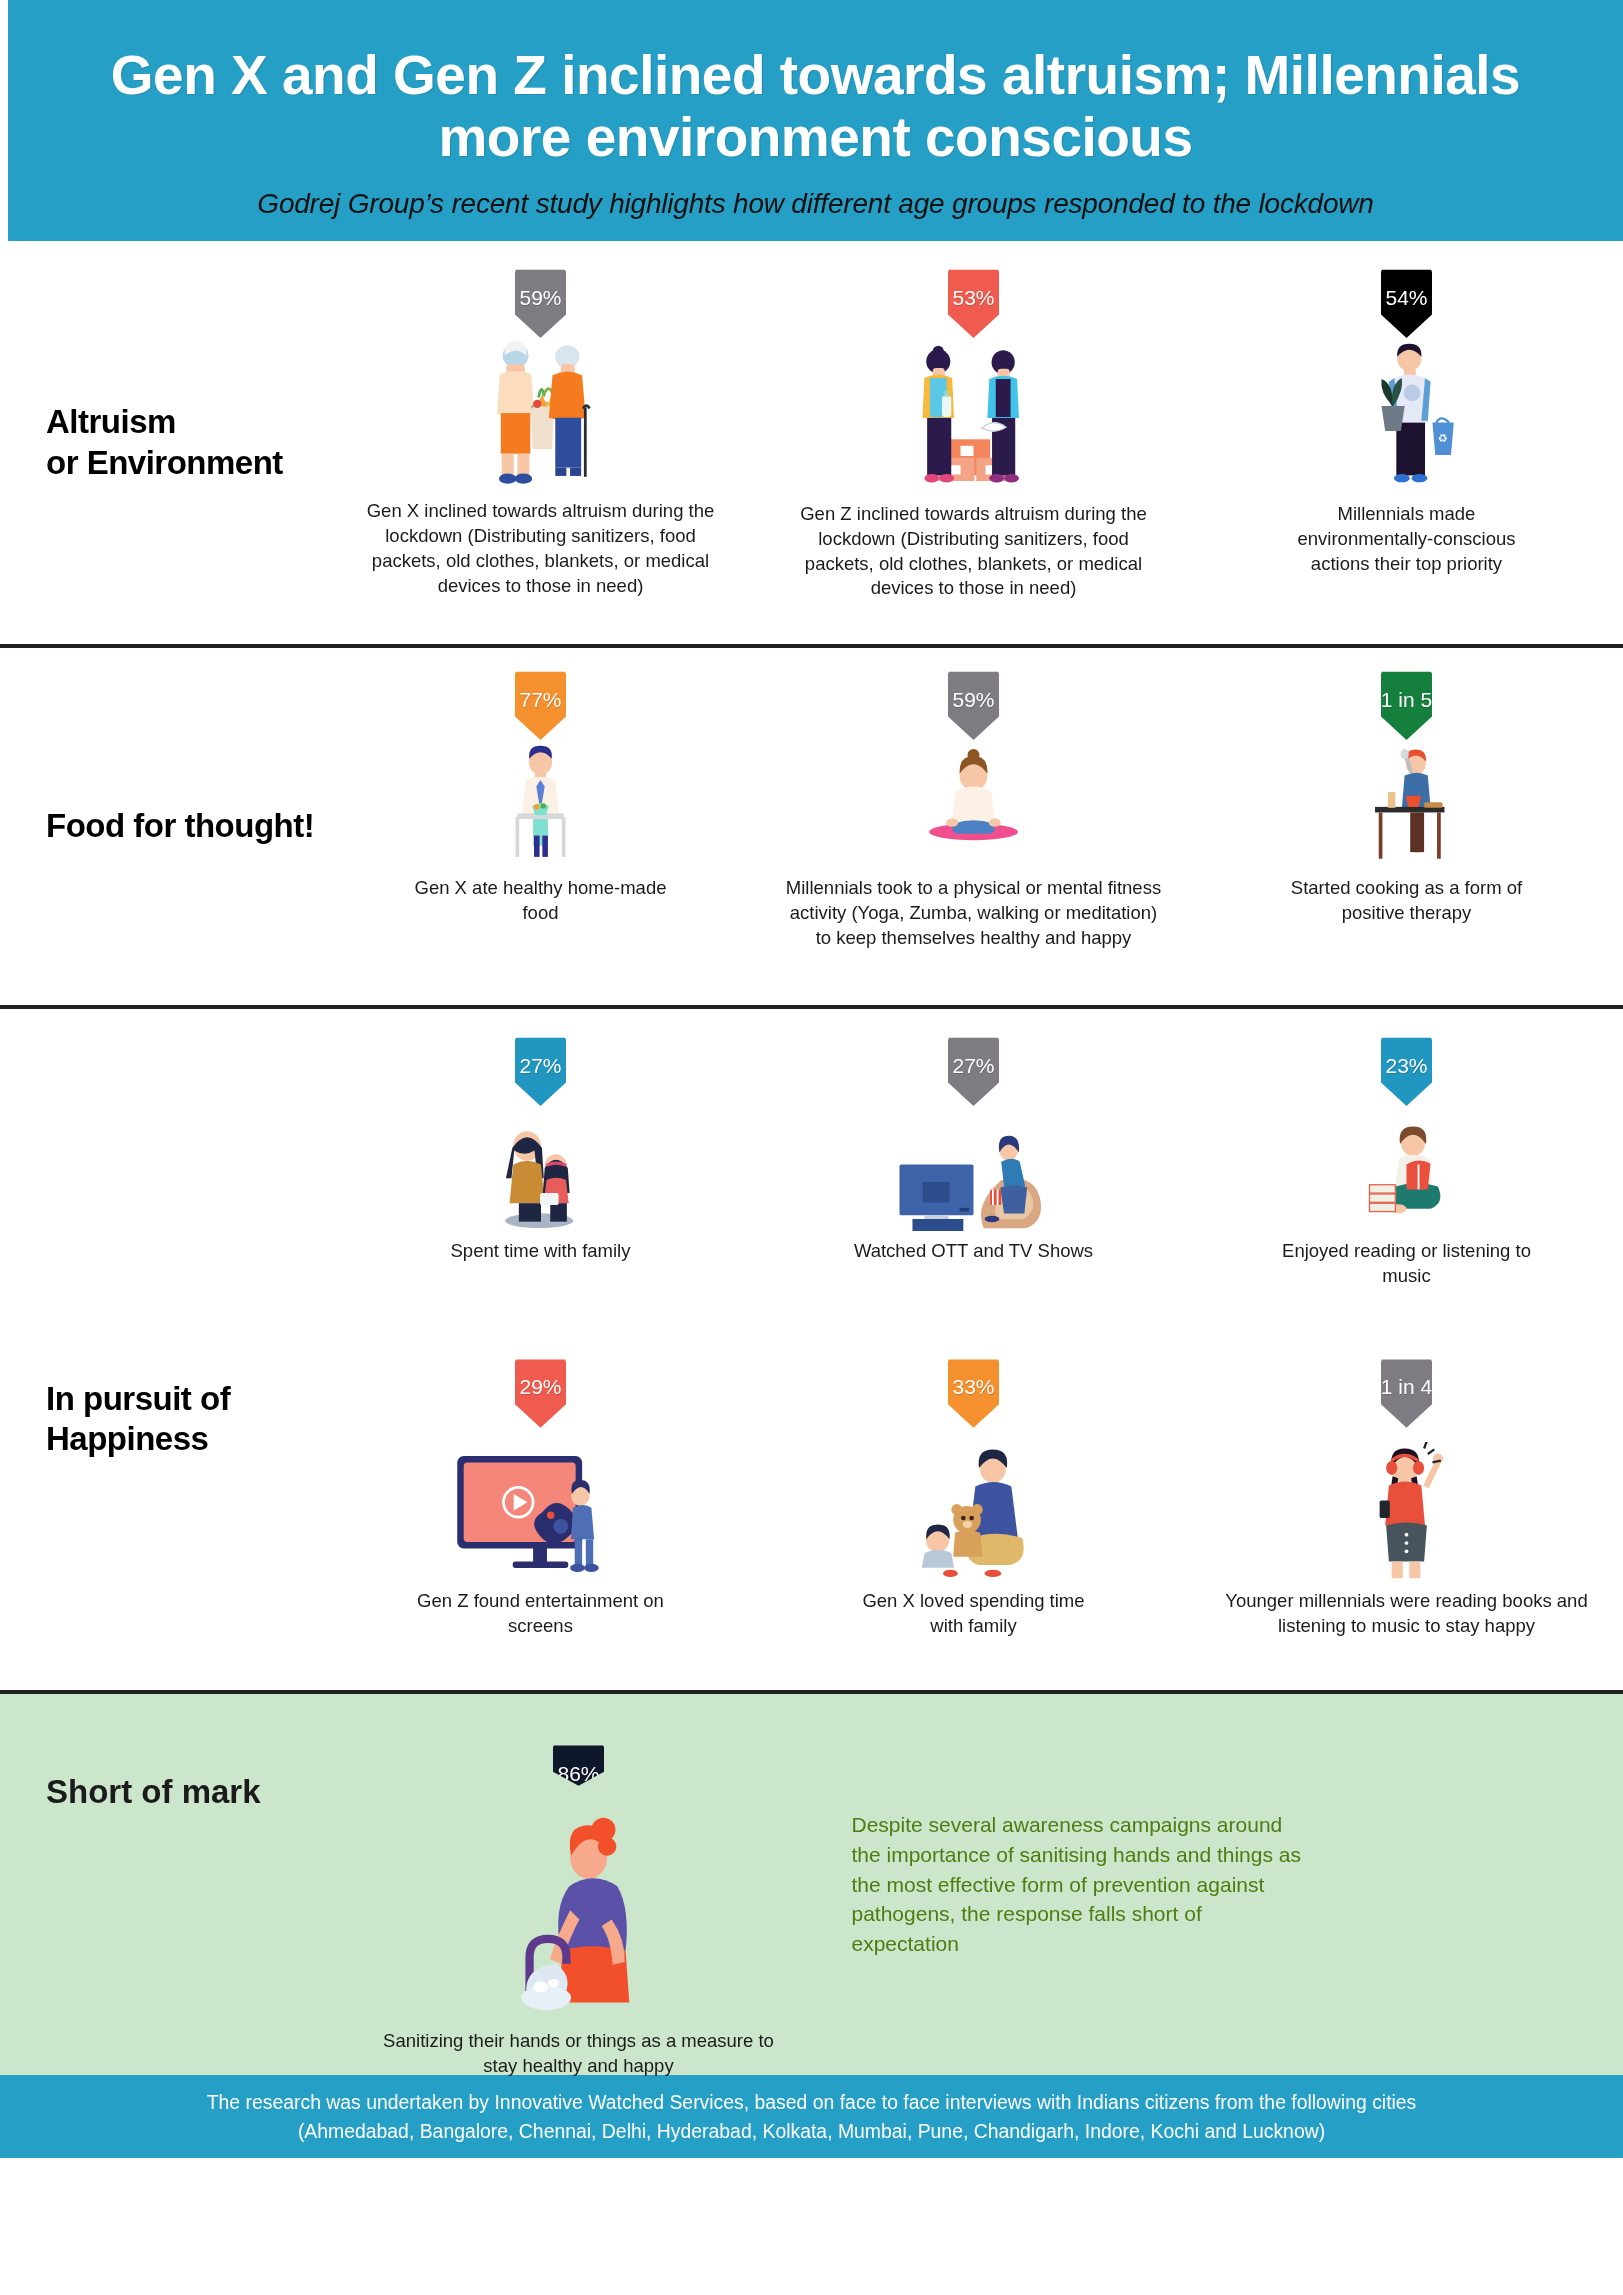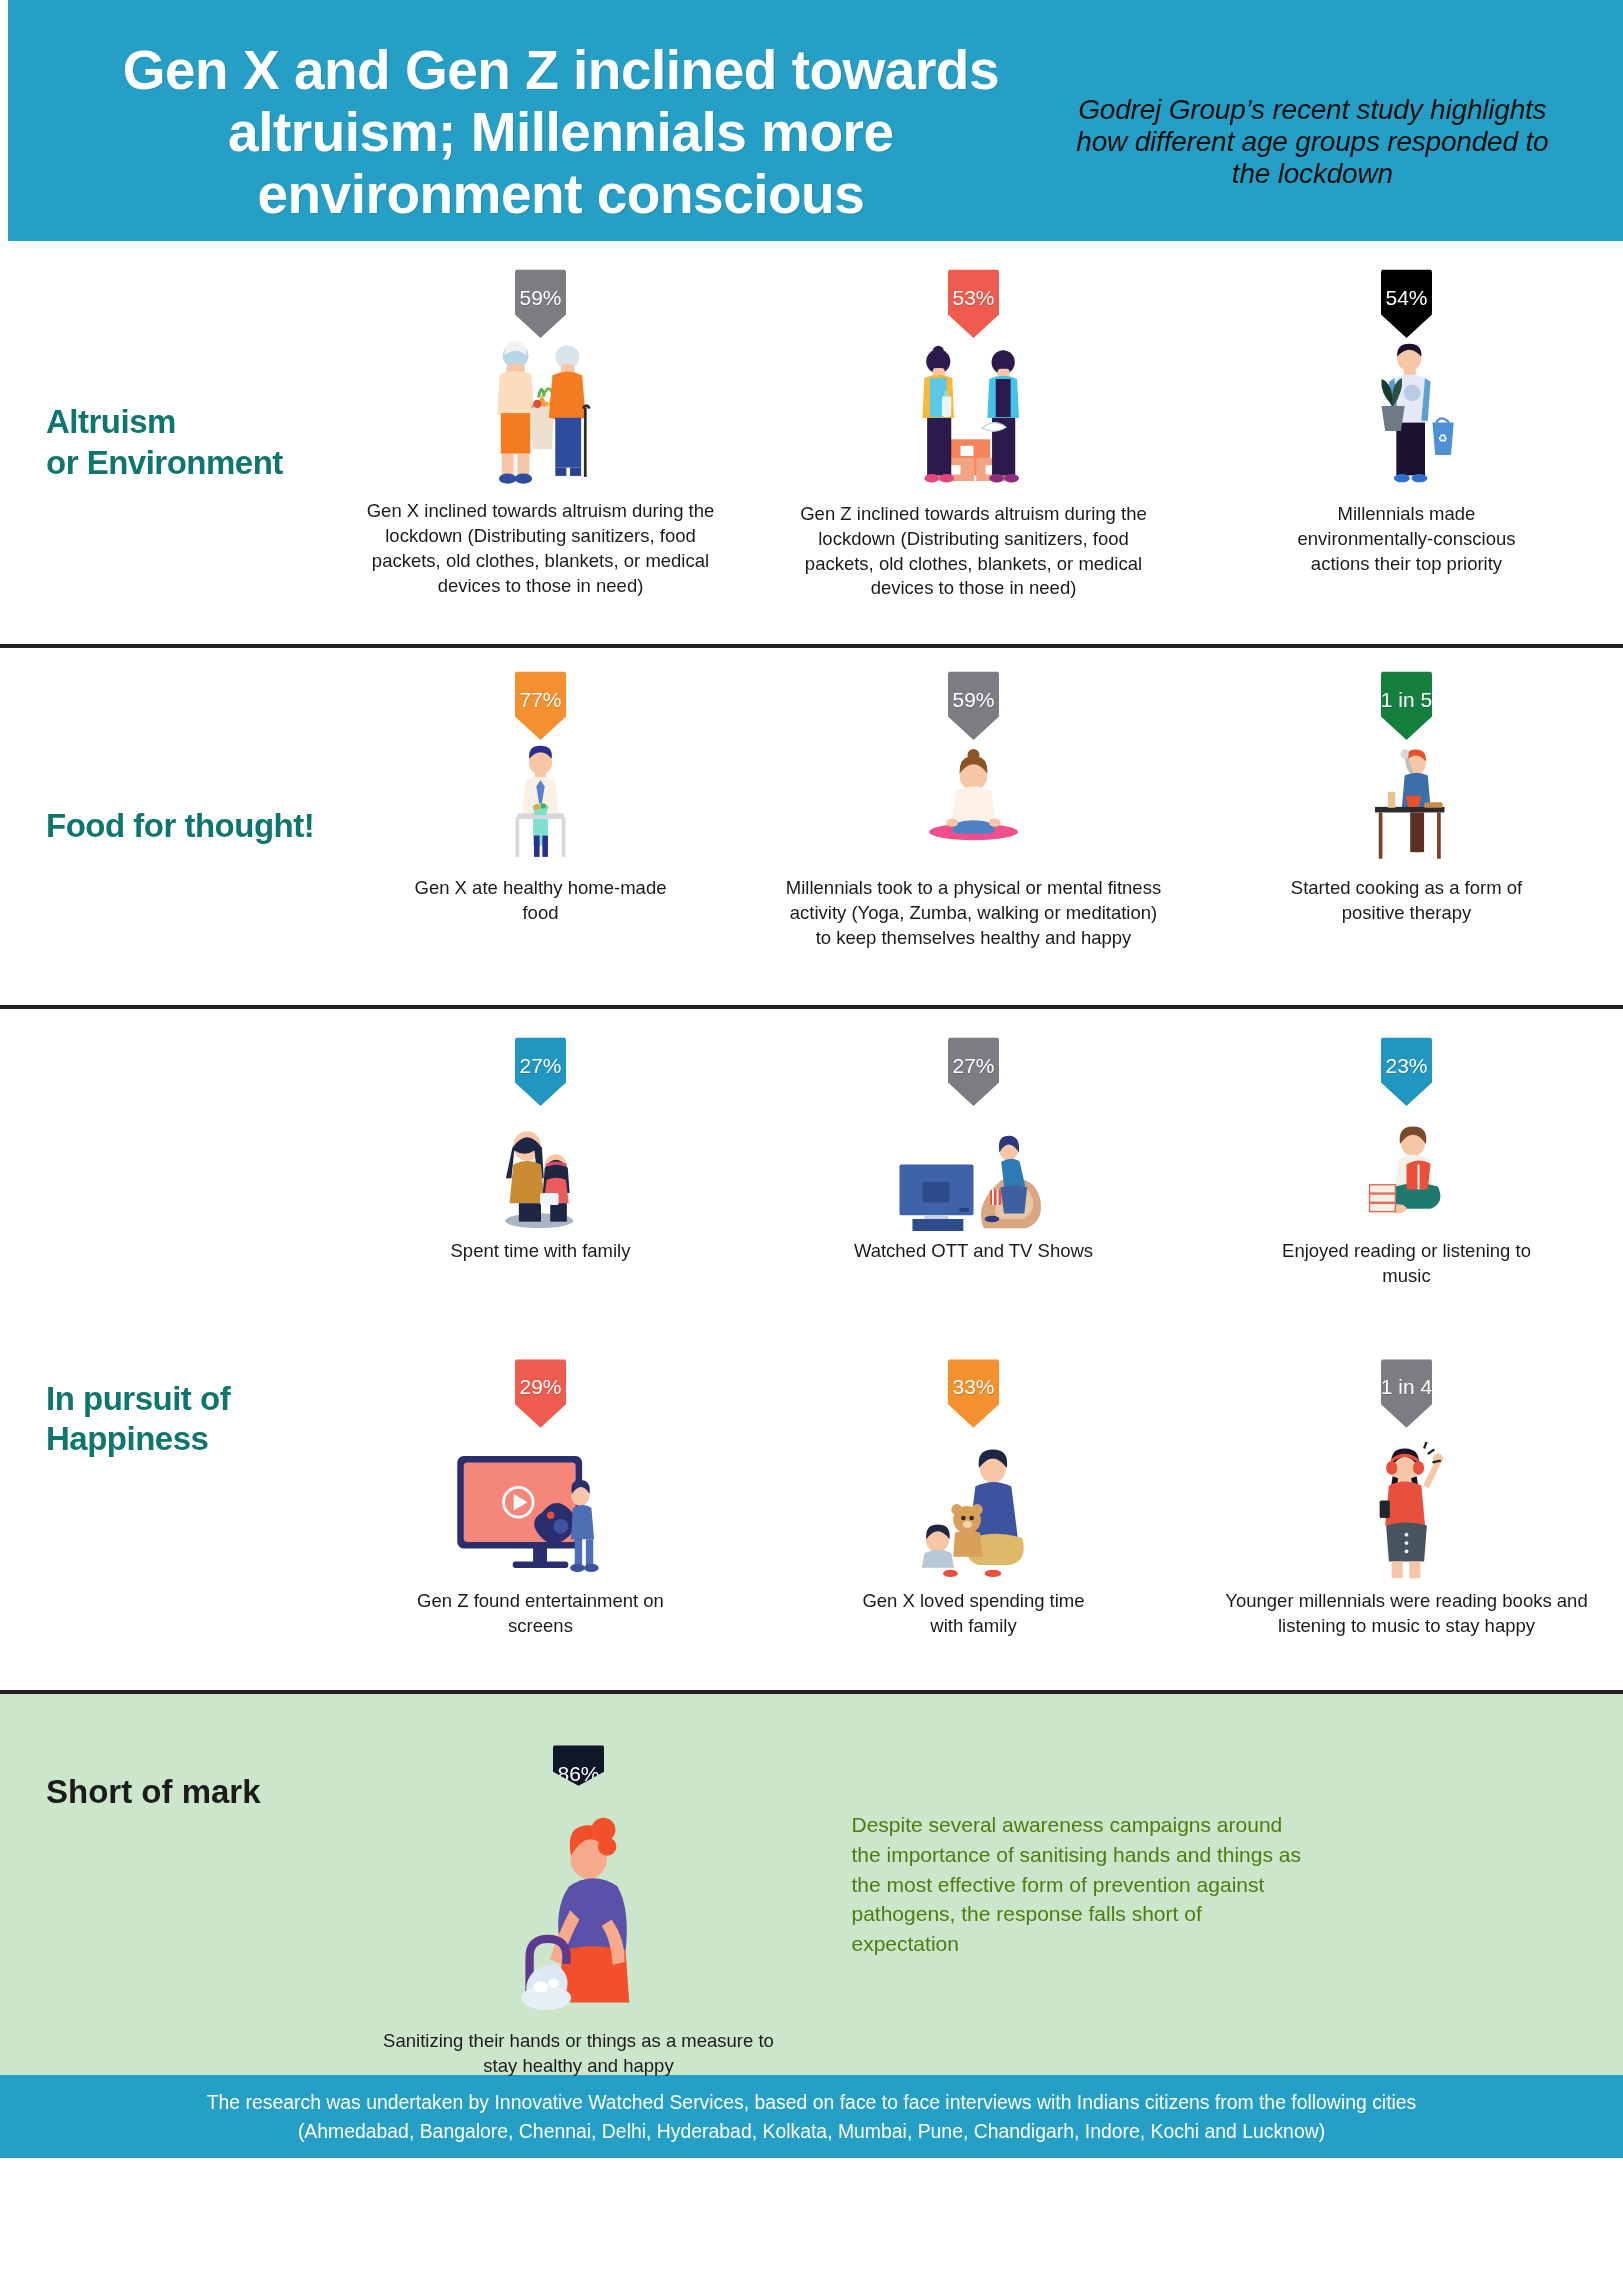--- a/index.html
+++ b/index.html
@@ -9,21 +9,21 @@
     font-family:"Liberation Sans", sans-serif;
     position:relative; overflow:hidden;
     color:#1b1b1b;
   }
 
   
   .header {
     background:#269FC6;
     height:241px;
     padding:23px 56px 0 56px;
-    display:flex; flex-direction:row;
+    display:flex; flex-direction:column;
     align-items:center; justify-content:center;margin-left:8px;
   }
   .header h1 {
     color:#ffffff;
     font-size:55px;
     line-height:1.13;
     font-weight:bold;
     text-align:center;
     letter-spacing:-0.5px;
     text-shadow:1.4px 1.4px 0 rgba(0,0,0,0.10);
@@ -50,21 +50,21 @@
   .section .side-title {
     width:324px;
     flex:0 0 324px;
     padding-left:46px;
     display:flex; align-items:center;
   }
   .section .side-title h2 {
     font-size:33px;
     font-weight:bold;
     line-height:1.22;
-    color:#0f766e;
+    color:#000000;
     letter-spacing:-0.5px;
   }
   .section .cards-wrap {
     flex:1;
     display:flex;
     flex-direction:column;
     justify-content:flex-end;
   }
   .cards-row {
     display:flex;

